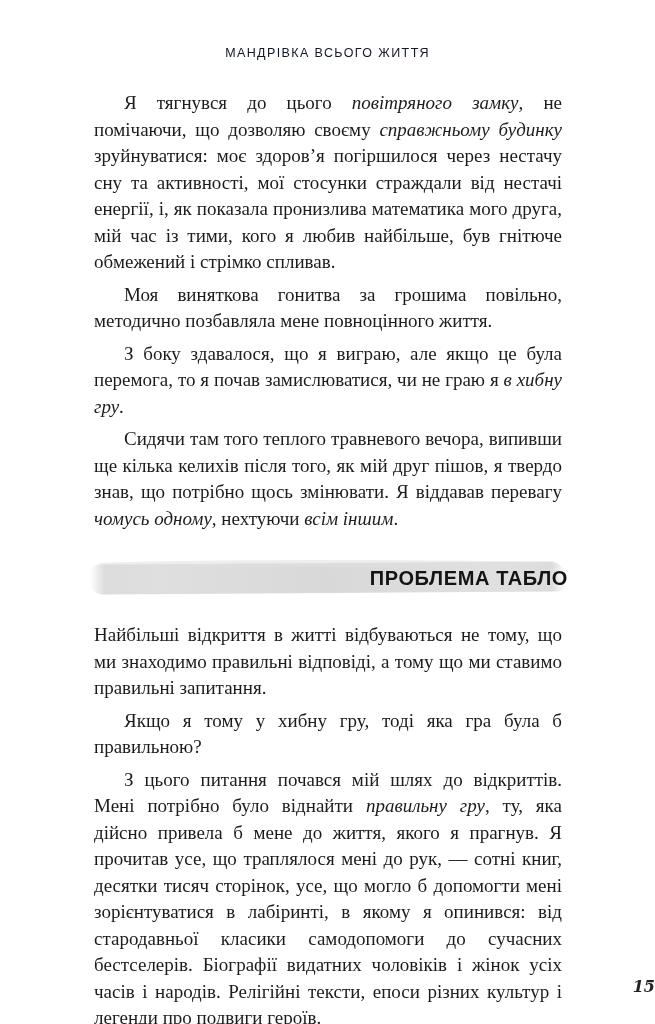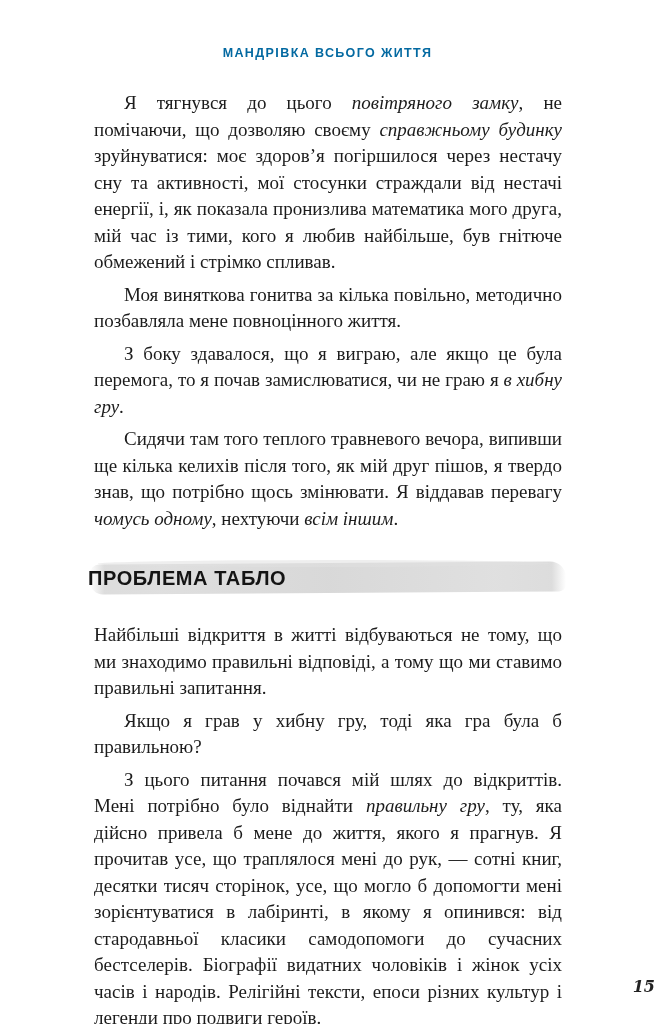--- a/index.html
+++ b/index.html
@@ -15,24 +15,24 @@
     color: #1c1c1c;
     overflow: hidden;
   }
 
   .running-header {
     position: absolute;
     top: 46px;
     left: 0; right: 0;
     text-align: center;
     font-family: "Liberation Sans", sans-serif;
-    font-weight: 700;
+    font-weight: 400;
     font-size: 12.5px;
     letter-spacing: 1.4px;
-    color: #0369a1;
+    color: #0f172a;
   }
 
   .text-block {
     position: absolute;
     top: 84px;
     left: 88px;
     width: 480px;
     font-size: 19px;
     line-height: 26.5px;
     text-align: justify;
@@ -41,21 +41,21 @@
   .para { margin: 6px; }
   .para.indent { text-indent: 30px; }
   .para em { font-style: italic; }
 
   .section-heading-wrap {
     position: relative;
     height: 38px;
     margin: 27px 0 25px 0;
     display: flex;
     align-items: center;
-    justify-content: flex-start;
+    justify-content: flex-end;
   }
 
   .brush {
     position: absolute;
     left: 2px; right: 2px;
     top: 4px; bottom: 4px;
     background: linear-gradient(90deg,
       rgba(210,210,210,0)    0%,
       rgba(212,212,212,0.80) 3%,
       rgba(221,221,221,0.95) 15%,
@@ -103,34 +103,34 @@
 <body>
 
 <div class="page">
 
   <header class="running-header">МАНДРІВКА ВСЬОГО ЖИТТЯ</header>
 
   <main class="text-block">
 
     <p class="para indent"><span>Я тягнувся до цього </span><em>повітряного замку</em><span>, не помічаючи, що дозволяю своєму </span><em>справжньому будинку</em><span> зруйнуватися: моє здоров’я погіршилося через нестачу сну та активності, мої стосунки страждали від нестачі енергії, і, як показала пронизлива математика мого друга, мій час із тими, кого я любив найбільше, був гнітюче обмежений і стрімко спливав.</span></p>
 
-    <p class="para indent"><span>Моя виняткова гонитва за кілька повільно, методично позбавляла мене повноцінного життя.</span></p>
+    <p class="para indent"><span>Моя виняткова гонитва за грошима повільно, методично позбавляла мене повноцінного життя.</span></p>
 
     <p class="para indent"><span>З боку здавалося, що я виграю, але якщо це була перемога, то я почав замислюватися, чи не граю я </span><em>в хибну гру</em><span>.</span></p>
 
     <p class="para indent"><span>Сидячи там того теплого травневого вечора, випивши ще кілька келихів після того, як мій друг пішов, я твердо знав, що потрібно щось змінювати. Я віддавав перевагу </span><em>чомусь одному</em><span>, нехтуючи </span><em>всім іншим</em><span>.</span></p>
 
     <div class="section-heading-wrap">
       <span class="brush"></span>
       <h2 class="section-heading-text">ПРОБЛЕМА ТАБЛО</h2>
     </div>
 
     <p class="para"><span>Найбільші відкриття в житті відбуваються не тому, що ми знаходимо правильні відповіді, а тому що ми ставимо правильні запитання.</span></p>
 
-    <p class="para indent"><span>Якщо я грав у хибну гру, тоді яка гра була б правильною?</span></p>
+    <p class="para indent"><span>Якщо я тому у хибну гру, тоді яка гра була б правильною?</span></p>
 
     <p class="para indent"><span>З цього питання почався мій шлях до відкриттів. Мені потрібно було віднайти </span><em>правильну гру</em><span>, ту, яка дійсно привела б мене до життя, якого я прагнув. Я прочитав усе, що траплялося мені до рук, — сотні книг, десятки тисяч сторінок, усе, що могло б допомогти мені зорієнтуватися в лабіринті, в якому я опинився: від стародавньої класики самодопомоги до сучасних бестселерів. Біографії видатних чоловіків і жінок усіх часів і народів. Релігійні тексти, епоси різних культур і легенди про подвиги героїв.</span></p>
 
   </main>
 
   <footer class="page-number">15</footer>
 
 </div>
 
 </body></html>

